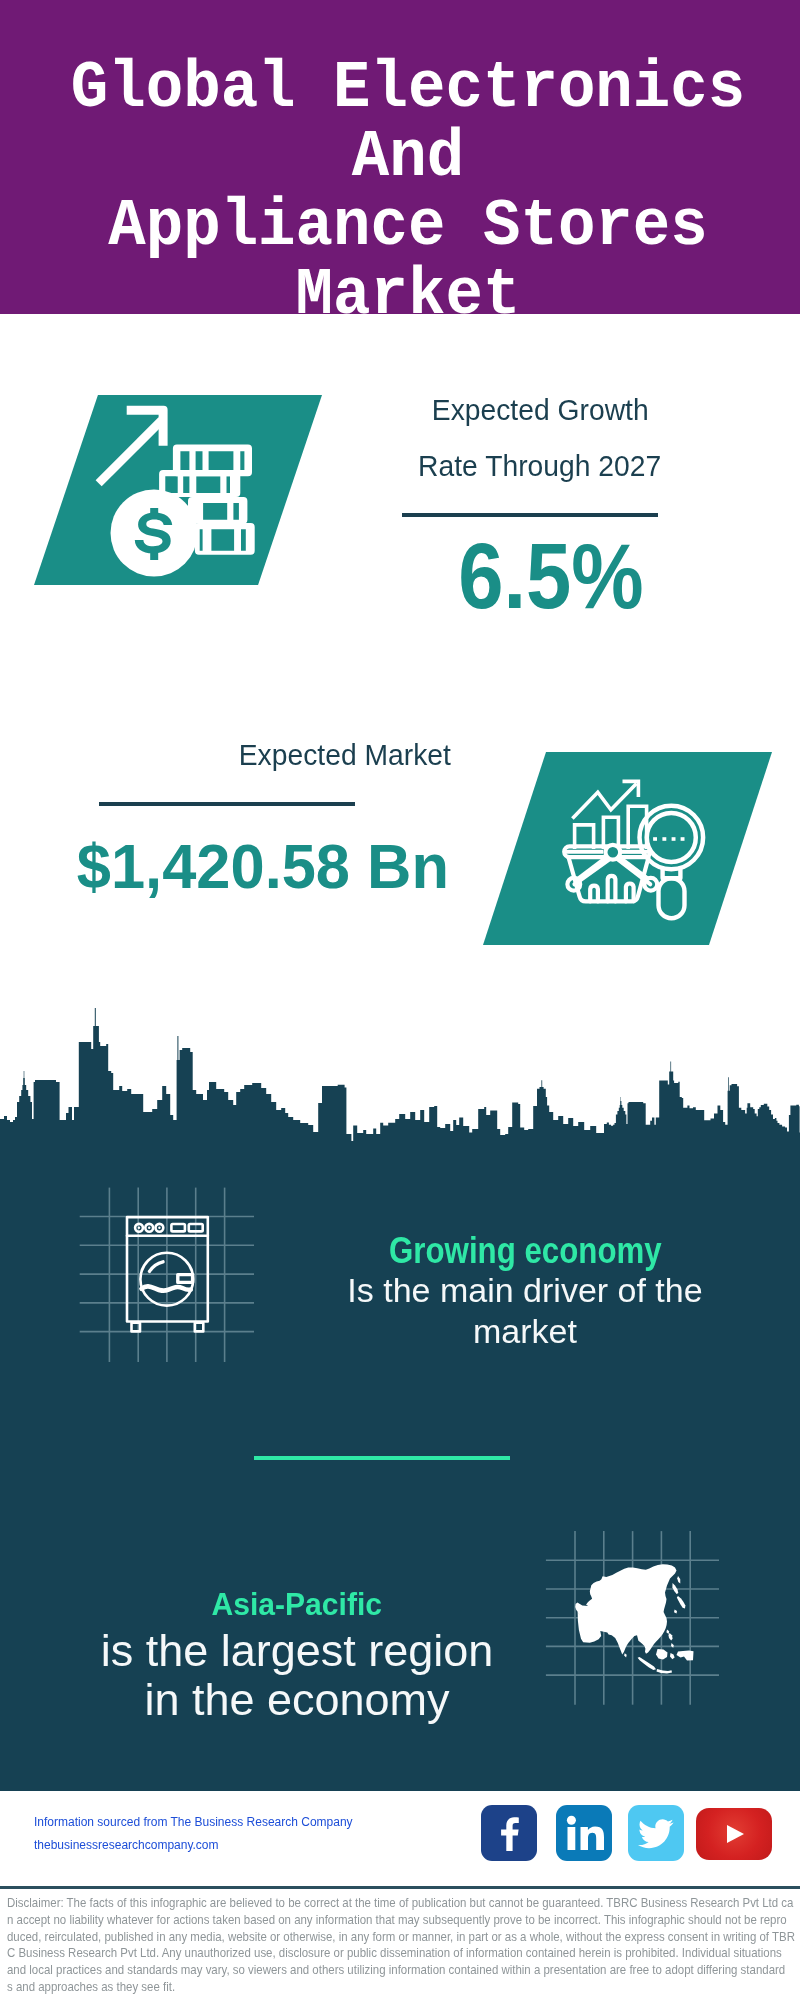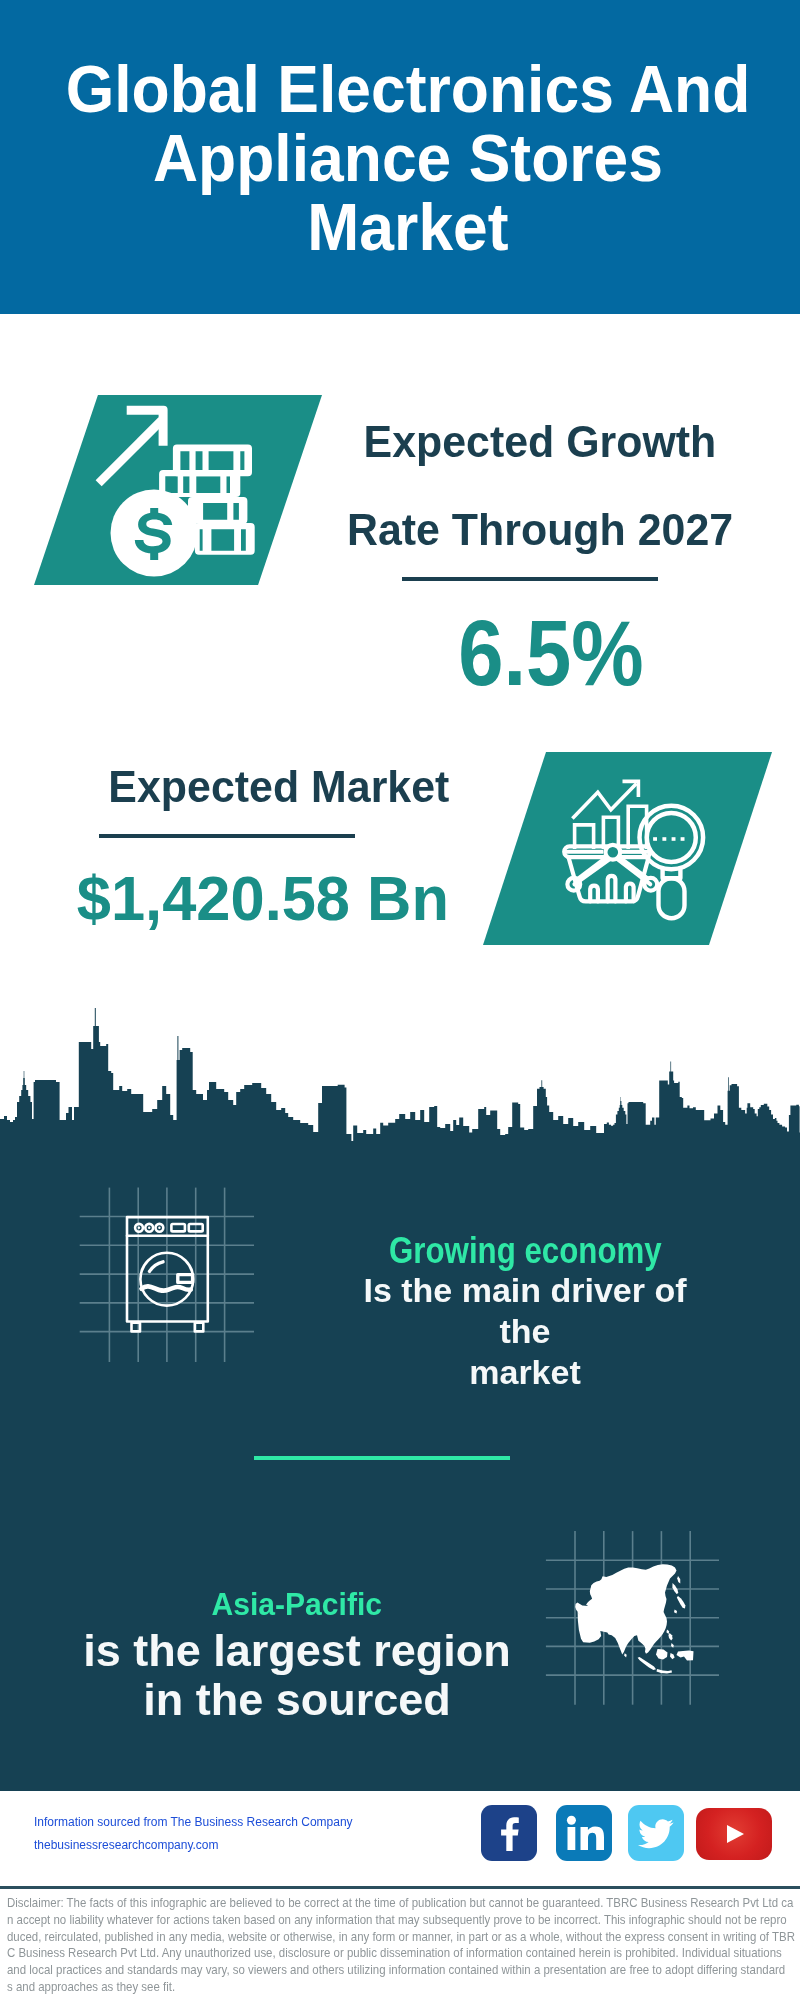--- a/index.html
+++ b/index.html
@@ -2,59 +2,59 @@
 <html><head>
 <meta charset="utf-8">
 <title>Global Electronics And Appliance Stores Market</title>
 <style>
   html,body{margin:0;padding:0;background:#ffffff;}
   body{width:800px;height:2000px;font-family:"Liberation Sans",sans-serif;overflow:hidden;
        -webkit-font-smoothing:antialiased;}
   .page{position:relative;width:800px;height:2000px;background:#ffffff;overflow:hidden;}
 
   
-  .header{position:absolute;left:0;top:0;width:800px;height:314px;background:#0369a1;}
+  .header{position:absolute;left:0;top:0;width:800px;height:314px;background:#701a75;font-family:Liberation Mono, monospace;}
   .header-title{position:absolute;left:8px;top:54px;width:800px;margin:0;text-align:center;
     color:#ffffff;font-size:67px;line-height:69px;font-weight:bold;}
   .header-title span{display:block;transform:scaleX(0.932);}
 
   
-  .hx{color:#1b3f4f;font-weight:bold;font-size:44px;line-height:56px;margin-top:32px;}
+  .hx{color:#1b3f4f;font-weight:normal;font-size:29px;line-height:56px;}
   .hx span{display:inline-block;transform:scaleX(0.975);}
   .rule{height:4px;background:#1b3f4f;width:256px;margin:0 auto;}
   .bignum{color:#1a8e87;font-weight:bold;font-size:93px;line-height:93px;white-space:nowrap;}
   .bignum span{display:inline-block;transform:scaleX(0.875);}
 
   
   .shape-tealA{position:absolute;left:34px;top:395px;width:288px;height:190px;
     background:#1a8e87;clip-path:polygon(22.2% 0,100% 0,77.8% 100%,0 100%);}
   .icon-money{position:absolute;left:88px;top:398px;width:172px;height:182px;}
   .blk-growth{position:absolute;left:340px;top:382px;width:400px;text-align:center;}
   .blk-growth .rule{margin:19px auto 0 62px;}
-  .blk-growth .bignum{margin-top:26px;margin-left:21px;}
+  .blk-growth .bignum{margin-top:13px;margin-left:21px;}
 
   
   .shape-tealB{position:absolute;left:483px;top:752px;width:289px;height:193px;
     background:#1a8e87;clip-path:polygon(21.8% 0,100% 0,78.2% 100%,0 100%);}
   .icon-market{position:absolute;left:558px;top:776px;width:150px;height:146px;}
   .blk-size{position:absolute;left:54px;top:727px;width:400px;text-align:right;}
   .blk-size .rule{margin:19px auto 0 45px;}
   .blk-size .bignum{margin-top:29px;font-size:63px;line-height:63px;margin-left:-46px;}
   .blk-size .bignum span{transform:scaleX(0.975);}
 
   
   .darkbody{position:absolute;left:0;top:1004px;width:800px;height:787px;background:#164153;}
   .skyline{position:absolute;left:0;top:1004px;width:800px;height:170px;}
   .skyline svg{display:block;width:800px;height:170px;}
   .skyline rect{fill:#ffffff;}
 
   .txt-drv{position:absolute;left:335px;top:1190px;width:380px;text-align:center;}
   .drv-head{color:#2fe8a6;font-weight:bold;font-size:37px;line-height:39px;margin-top:41px;}
   .drv-head span{display:inline-block;transform:scaleX(0.845);}
-  .drv-body{color:#f5f8f9;font-weight:bold;font-size:34px;line-height:41px;}
+  .drv-body{color:#f5f8f9;font-weight:normal;font-size:34px;line-height:41px;}
 
   .icon-washer{position:absolute;left:75px;top:1180px;width:190px;height:190px;}
   .teal-sep{position:absolute;left:254px;top:1456px;width:256px;height:4px;background:#2fe8a6;}
 
   .txt-reg{position:absolute;left:77px;top:1541px;width:440px;text-align:center;}
   .txt-reg .drv-head{font-size:32px;line-height:44px;}
   .txt-reg .drv-head span{transform:scaleX(0.94);}
   .txt-reg .drv-body{font-size:45px;line-height:49px;}
 
   
@@ -222,21 +222,21 @@
   <circle cx="139" cy="1227.8" r="1.2"></circle>
   <circle cx="149.2" cy="1227.8" r="1.2"></circle>
   <circle cx="159.4" cy="1227.8" r="1.2"></circle>
  </g>
 </svg>
   <div class="teal-sep"></div>
 
   <div class="txt-reg">
     <div class="drv-head"><span>Asia-Pacific</span></div>
     <div class="drv-body">is the largest region</div>
-    <div class="drv-body">in the sourced</div>
+    <div class="drv-body">in the economy</div>
   </div>
 
   <svg class="icon-map" viewBox="540 1525 185 185">
  <g stroke="#5b7f8d" stroke-width="1.6">
         <line x1="575" y1="1531.1" x2="575" y2="1704.7"></line>
         <line x1="603.8" y1="1531.1" x2="603.8" y2="1704.7"></line>
         <line x1="632.6" y1="1531.1" x2="632.6" y2="1704.7"></line>
         <line x1="661.4" y1="1531.1" x2="661.4" y2="1704.7"></line>
         <line x1="690.2" y1="1531.1" x2="690.2" y2="1704.7"></line>
         <line x1="545.9" y1="1560.3" x2="719" y2="1560.3"></line>

